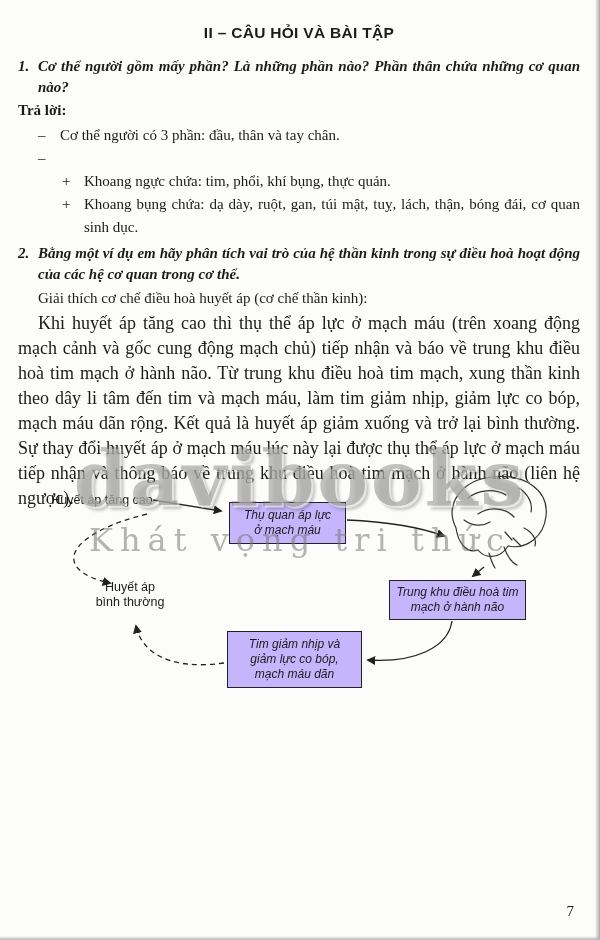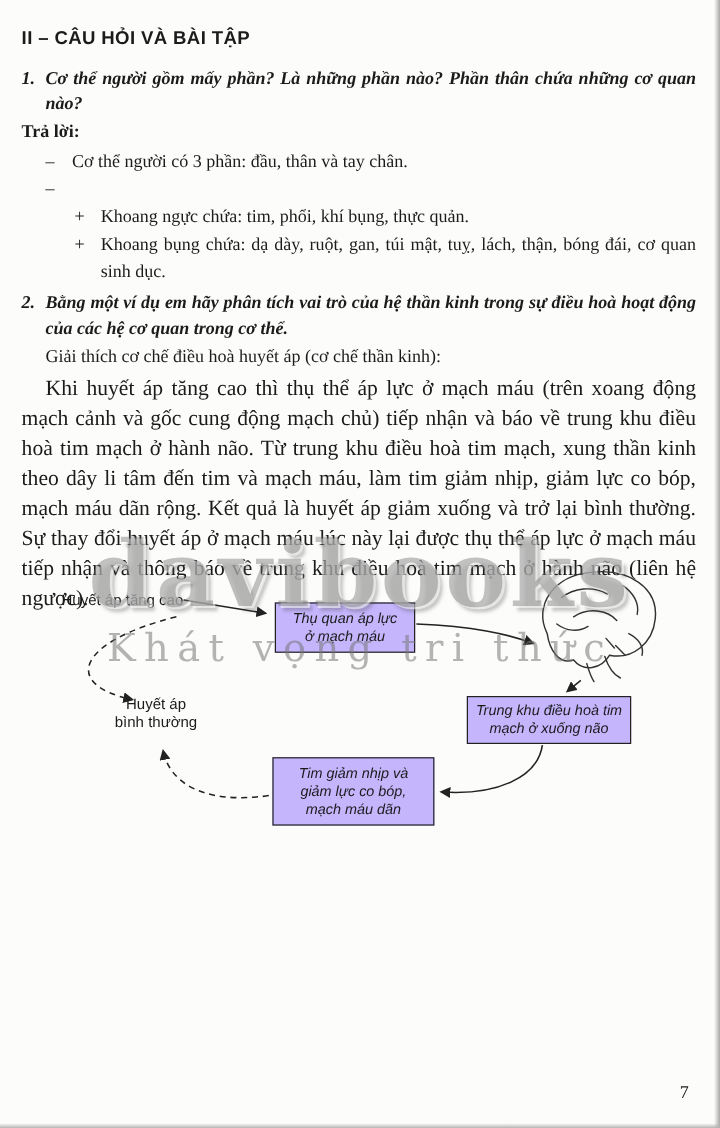--- a/index.html
+++ b/index.html
@@ -12,20 +12,21 @@
     background:linear-gradient(to left,#a8a8a6,rgba(200,200,198,0));}
   .scan-edge-bottom{position:absolute;left:0;bottom:0;width:100%;height:4px;
     background:linear-gradient(to top,#b5b5b3,rgba(210,210,208,0));}
 
   .content{position:relative;z-index:1;padding:24px 20px 0 18px;width:562px;box-sizing:content-box;}
 
   .header{
     font-family:"Liberation Sans",sans-serif;
     font-size:15.5px;font-weight:bold;letter-spacing:.3px;
     margin:0 0 14px 0;
+    text-align:center;
   }
 
   .qitem{display:flex;margin:0 0 2px 0;}
   .qnum{flex:0 0 20px;font-weight:bold;font-style:italic;font-size:15px;line-height:21px;}
   .qtext{font-weight:bold;font-style:italic;font-size:15px;line-height:21px;text-align:justify;}
 
   .traloi{font-weight:bold;font-size:15px;line-height:20px;margin:2px 0 4px 0;}
 
   .bullet{display:flex;margin-left:20px;font-size:15px;line-height:23px;}
   .bullet .marker{flex:0 0 22px;}
@@ -145,21 +146,21 @@
     </g>
   </svg>
 
   <div class="dlabel label-increase">Huyết áp tăng cao</div>
   <div class="dlabel label-normal">Huyết áp
 bình thường</div>
 
   <div class="dbox box-receptor">Thụ quan áp lực
 ở mạch máu</div>
   <div class="dbox box-center">Trung khu điều hoà tim
-mạch ở xuống não</div>
+mạch ở hành não</div>
   <div class="dbox box-effect">Tim giảm nhịp và
 giảm lực co bóp,
 mạch máu dãn</div>
 </div>
 
 <div class="watermark">
   <div class="wm1">davibooks</div>
   <div class="wm2">Khát vọng tri thức</div>
 </div>
 

